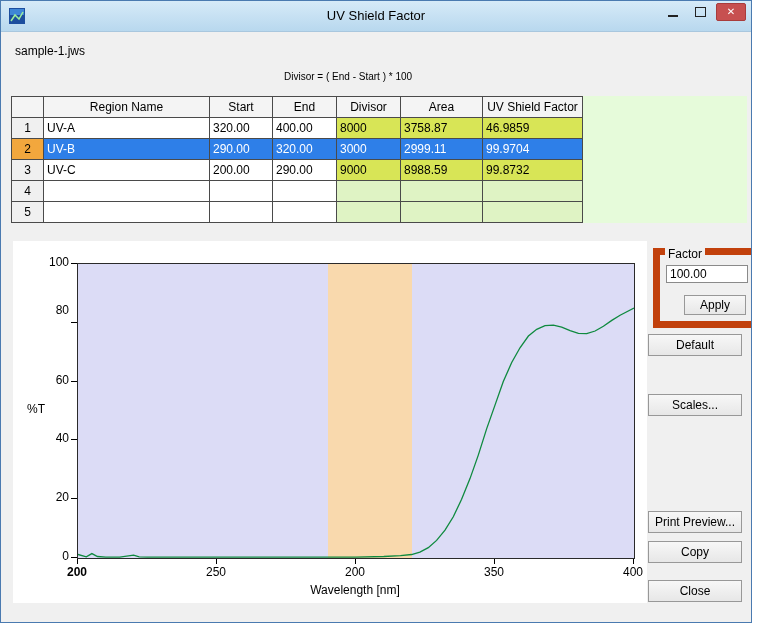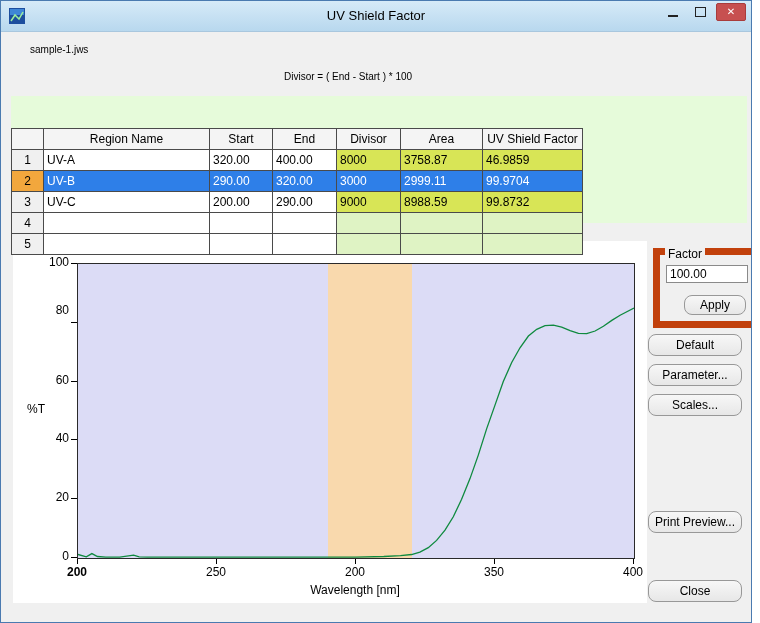--- a/index.html
+++ b/index.html
@@ -15,29 +15,29 @@
   .title{position:absolute;top:7px;left:0;right:0;text-align:center;font-size:13px;}
   .caption{position:absolute;top:2px;right:5px;display:flex;gap:3px;}
   .cap{width:25px;height:18px;display:flex;align-items:center;justify-content:center;
     background:transparent;border:none;padding:0;cursor:default;}
   .min-glyph{width:10px;height:2px;background:#222;margin-top:7px;display:block;}
   .max-glyph{width:9px;height:8px;border:1px solid #222;display:block;}
   .close-btn{width:30px;background:#c75050;border:1px solid #a83c3c;border-radius:2px;
     color:#fff;font-size:10px;line-height:1;}
 
   
-  .filename{position:absolute;left:29px;top:43px;font-size:10px;text-align:center;}
+  .filename{position:absolute;left:14px;top:43px;font-size:12px;text-align:center;}
   .formula-left{position:absolute;left:14px;top:70px;font-size:12px;}
   .formula-right{position:absolute;left:283px;top:70px;font-size:10px;}
 
   
   .table-backdrop{position:absolute;left:10px;top:95px;width:736px;height:127px;
     background:#e6fbda;z-index:1;}
   #region-table{position:absolute;left:10px;top:95px;border-collapse:collapse;
-    table-layout:fixed;background:#eab308;z-index:2;font-size:12px;margin-top:32px;}
+    table-layout:fixed;background:#eab308;z-index:2;font-size:12px;}
   #region-table th{height:20px;background:#f4f4f4;border:1px solid #4a4a4a;
     font-weight:normal;text-align:center;padding:0 2px;overflow:hidden;white-space:nowrap;}
   #region-table td{height:20px;border:1px solid #4a4a4a;padding:0 3px;background:#fff;
     overflow:hidden;white-space:nowrap;}
   #region-table td.rownum{background:#f0f0f0;text-align:center;padding:0;}
   #region-table td.calc{background:#d8e556;}
   #region-table td.calc-empty{background:#dff3c4;}
   #region-table tr.selected td{background:#2e7fe8;color:#fff;}
   #region-table tr.selected td.rownum{background:#f2a73d;color:#000;}
 
@@ -51,21 +51,21 @@
   .ylabel{position:absolute;left:14px;top:161px;font-size:12px;}
   .xlabel{position:absolute;left:64px;top:342px;width:556px;text-align:center;font-size:12px;}
   .ytick-label{position:absolute;left:24px;width:32px;text-align:right;font-size:12px;}
   .ytick-mark{position:absolute;left:58px;width:6px;height:1px;background:#000;}
   .xtick-label{position:absolute;top:324px;width:34px;text-align:center;font-size:12px;}
   .xtick-mark{position:absolute;top:318px;width:1px;height:5px;background:#000;}
 
   
   .btn{font-family:inherit;font-size:12px;color:#000;
     background:linear-gradient(#f7f7f7,#e7e7e7);border:1px solid #989898;
-    border-radius:8px;padding:0;cursor:default;}
+    border-radius:0;padding:0;cursor:default;}
   .side{position:absolute;left:647px;width:94px;height:22px;}
   .groupbox{position:absolute;left:652px;top:247px;width:96px;height:66px;
     border:7px solid #c2410c;}
   .group-label{position:absolute;left:5px;top:-8px;background:#f0f0f0;padding:0 3px;
     font-size:12px;}
   .factor-input{position:absolute;left:6px;top:10px;width:74px;height:16px;
     border:1px solid #8a8a8a;font-family:inherit;font-size:12px;padding:0 3px;background:#fff;}
   .apply{position:absolute;left:24px;top:40px;width:62px;height:20px;}
 </style>
 </head>
@@ -202,18 +202,18 @@
       <div class="xtick-mark" style="left: 620px;"></div>
     </div>
 
   <div class="groupbox">
     <span class="group-label">Factor</span>
     <input class="factor-input" value="100.00" style="">
     <button class="btn apply">Apply</button>
   </div>
 
   <button class="btn side" style="top:333px">Default</button>
-  <button class="btn side" style="top:363px">Parameter...</button>
   <button class="btn side" style="top:393px">Scales...</button>
   <button class="btn side" style="top:510px">Print Preview...</button>
+  <button class="btn side" style="top:540px">Copy</button>
   <button class="btn side" style="top:579px">Close</button>
 
 </div>
 
 </body></html>

